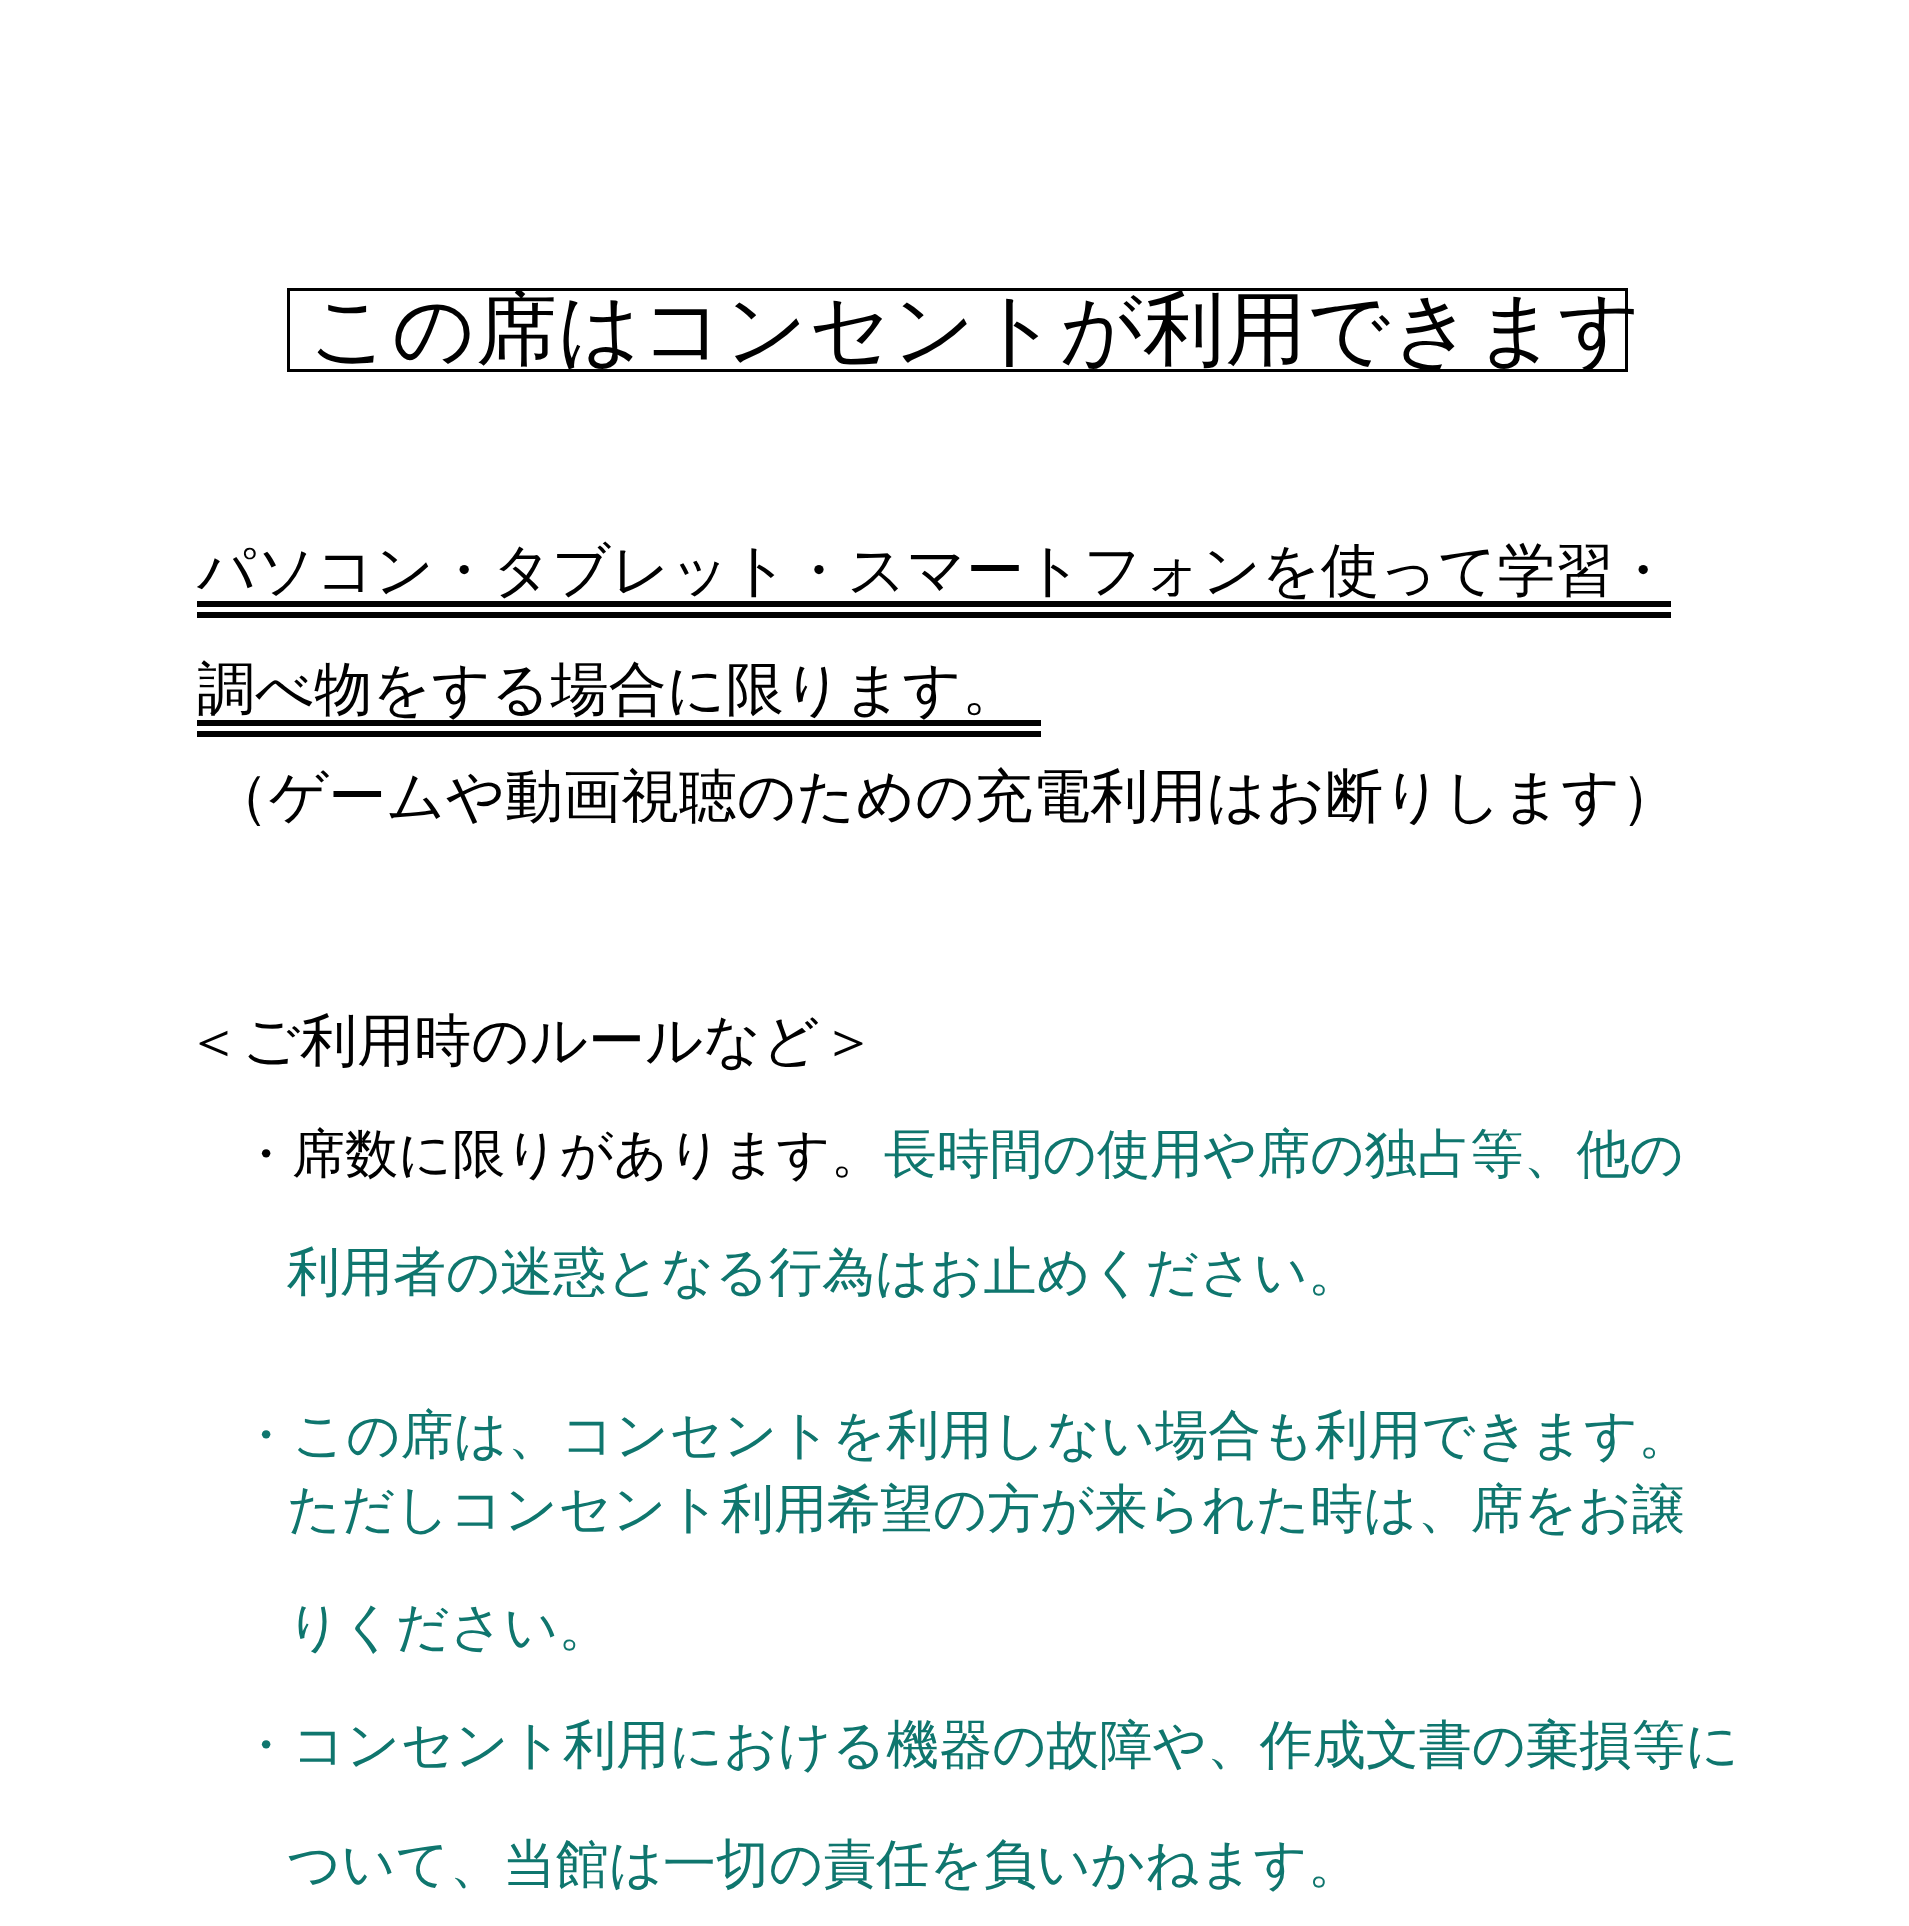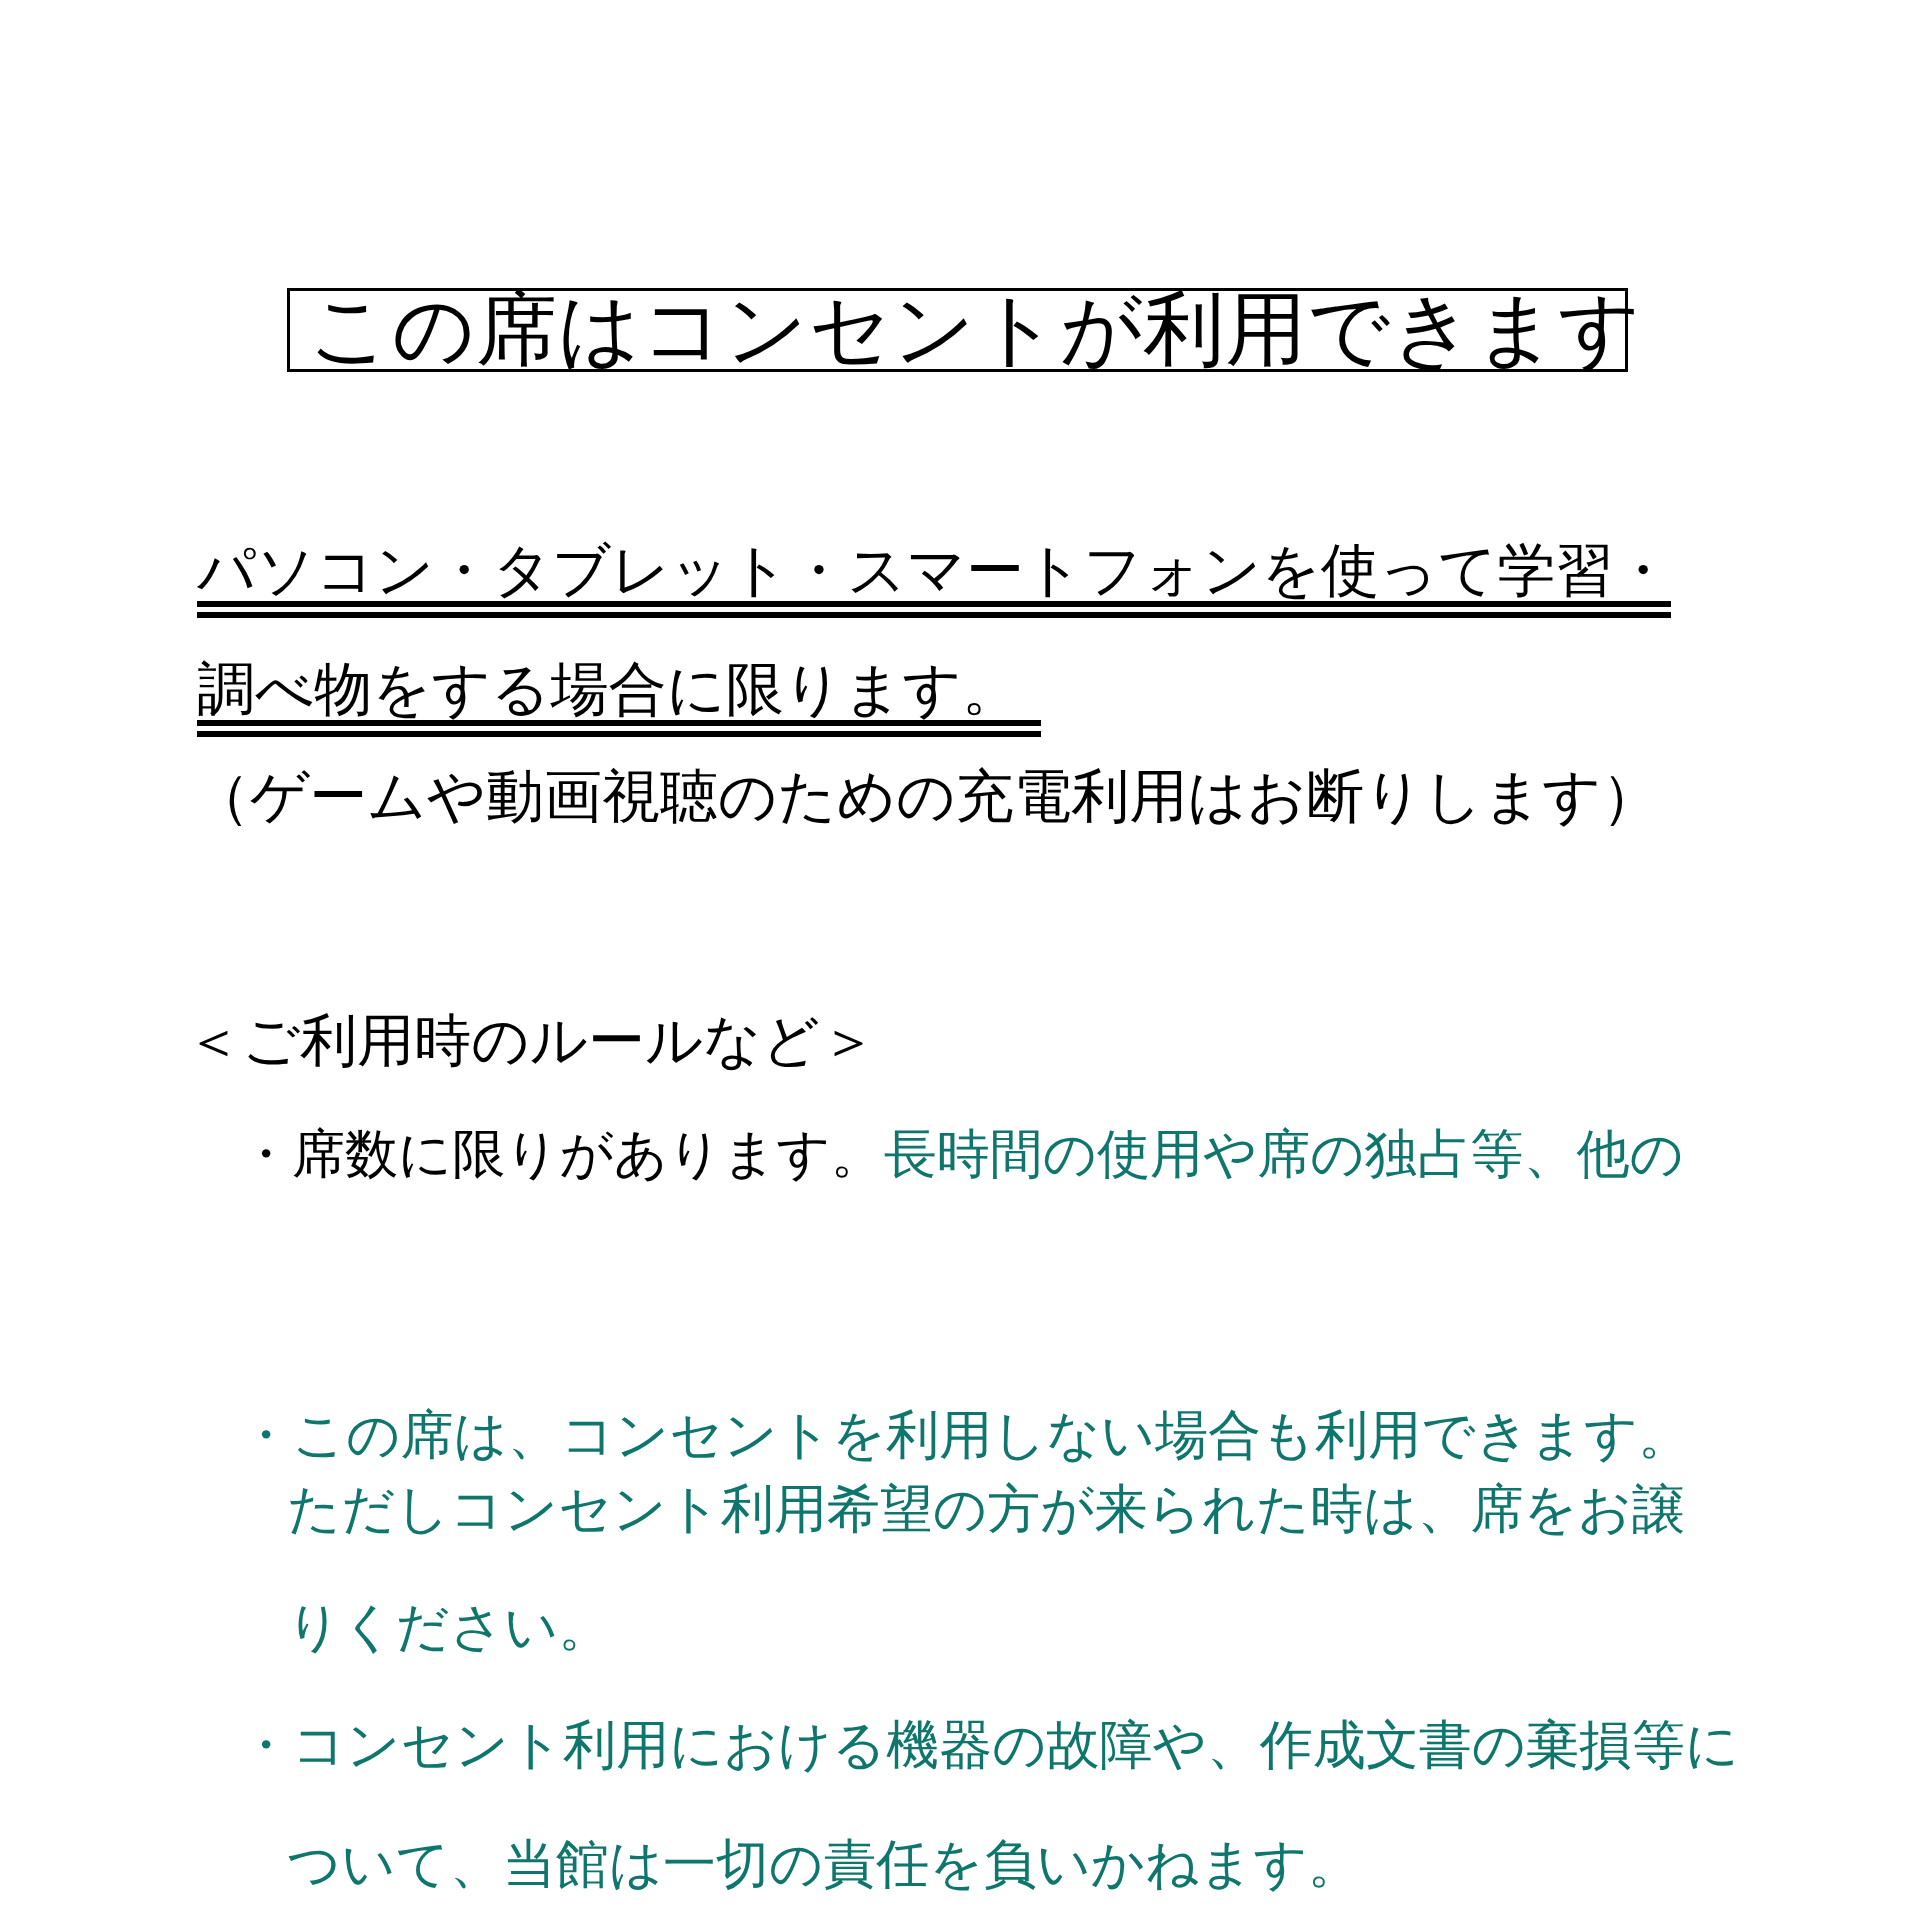--- a/index.html
+++ b/index.html
@@ -55,28 +55,29 @@
   </div>
 
   <div class="abs intro-line ink-black" style="left:197px; top:541px;">
     <span class="dbl-underline">パソコン・タブレット・スマートフォンを使って学習・</span>
   </div>
 
   <div class="abs intro-line ink-black" style="left:197px; top:660px;">
     <span class="dbl-underline trail">調べ物をする場合に限ります。</span>
   </div>
 
-  <div class="abs intro-line ink-black" style="left:192px; top:767px;text-align:center;">（ゲームや動画視聴のための充電利用はお断りします）</div>
+  <div class="abs intro-line ink-black" style="left:211px; top:767px;text-align:center;">（ゲームや動画視聴のための充電利用はお断りします）</div>
 
   <div class="abs ink-black" id="rules-heading" style="left:185px; top:1012px;">＜ご利用時のルールなど＞</div>
 
   <div class="abs rule-line" style="left:239px; top:1127px;">
     <span class="ink-black">・席数に限りがあります。</span><span class="ink-brown">長時間の使用や席の独占等、他の</span>
   </div>
 
+  <div class="abs rule-line ink-brown" style="left:287px; top:1245px;">利用者の迷惑となる行為はお止めください。</div>
 
   <div class="abs rule-line ink-brown" style="left:239px; top:1408px;">・この席は、コンセントを利用しない場合も利用できます。</div>
 
   <div class="abs rule-line ink-brown" style="left:287px; top:1482px;">ただしコンセント利用希望の方が来られた時は、席をお譲</div>
 
   <div class="abs rule-line ink-brown" style="left:287px; top:1600px;">りください。</div>
 
   <div class="abs rule-line ink-brown" style="left:239px; top:1718px;">・コンセント利用における機器の故障や、作成文書の棄損等に</div>
 
   <div class="abs rule-line ink-brown" style="left:287px; top:1837px;">ついて、当館は一切の責任を負いかねます。</div>

